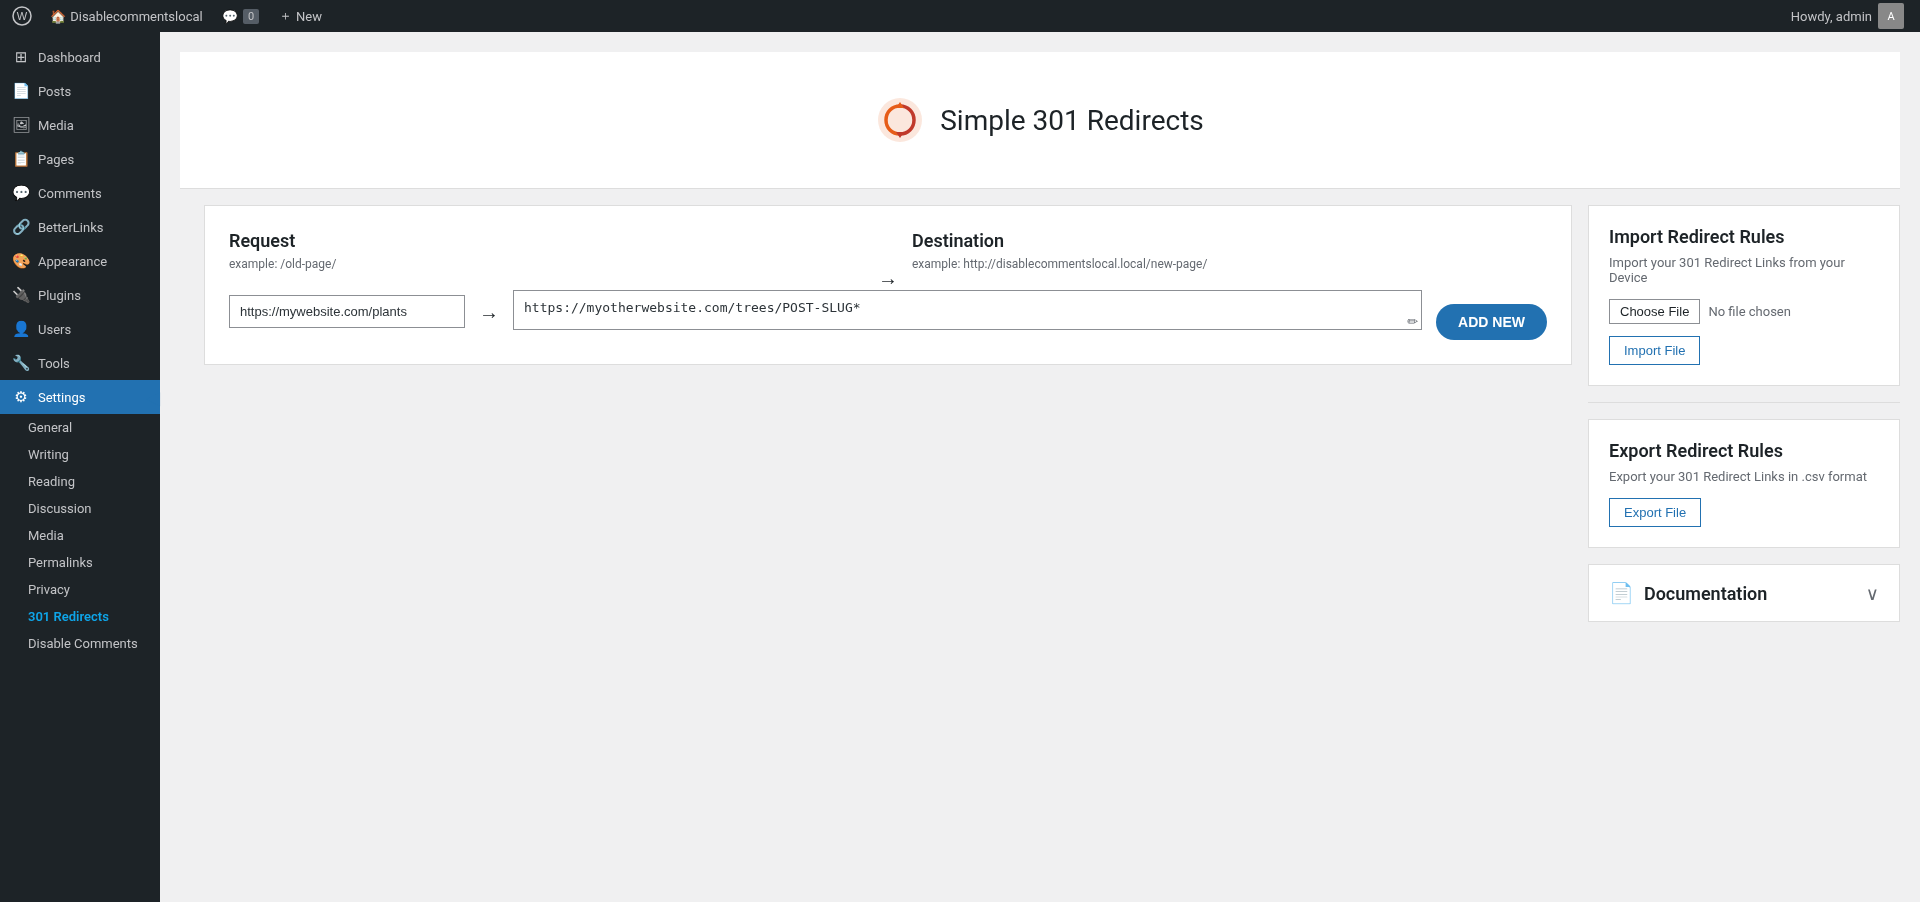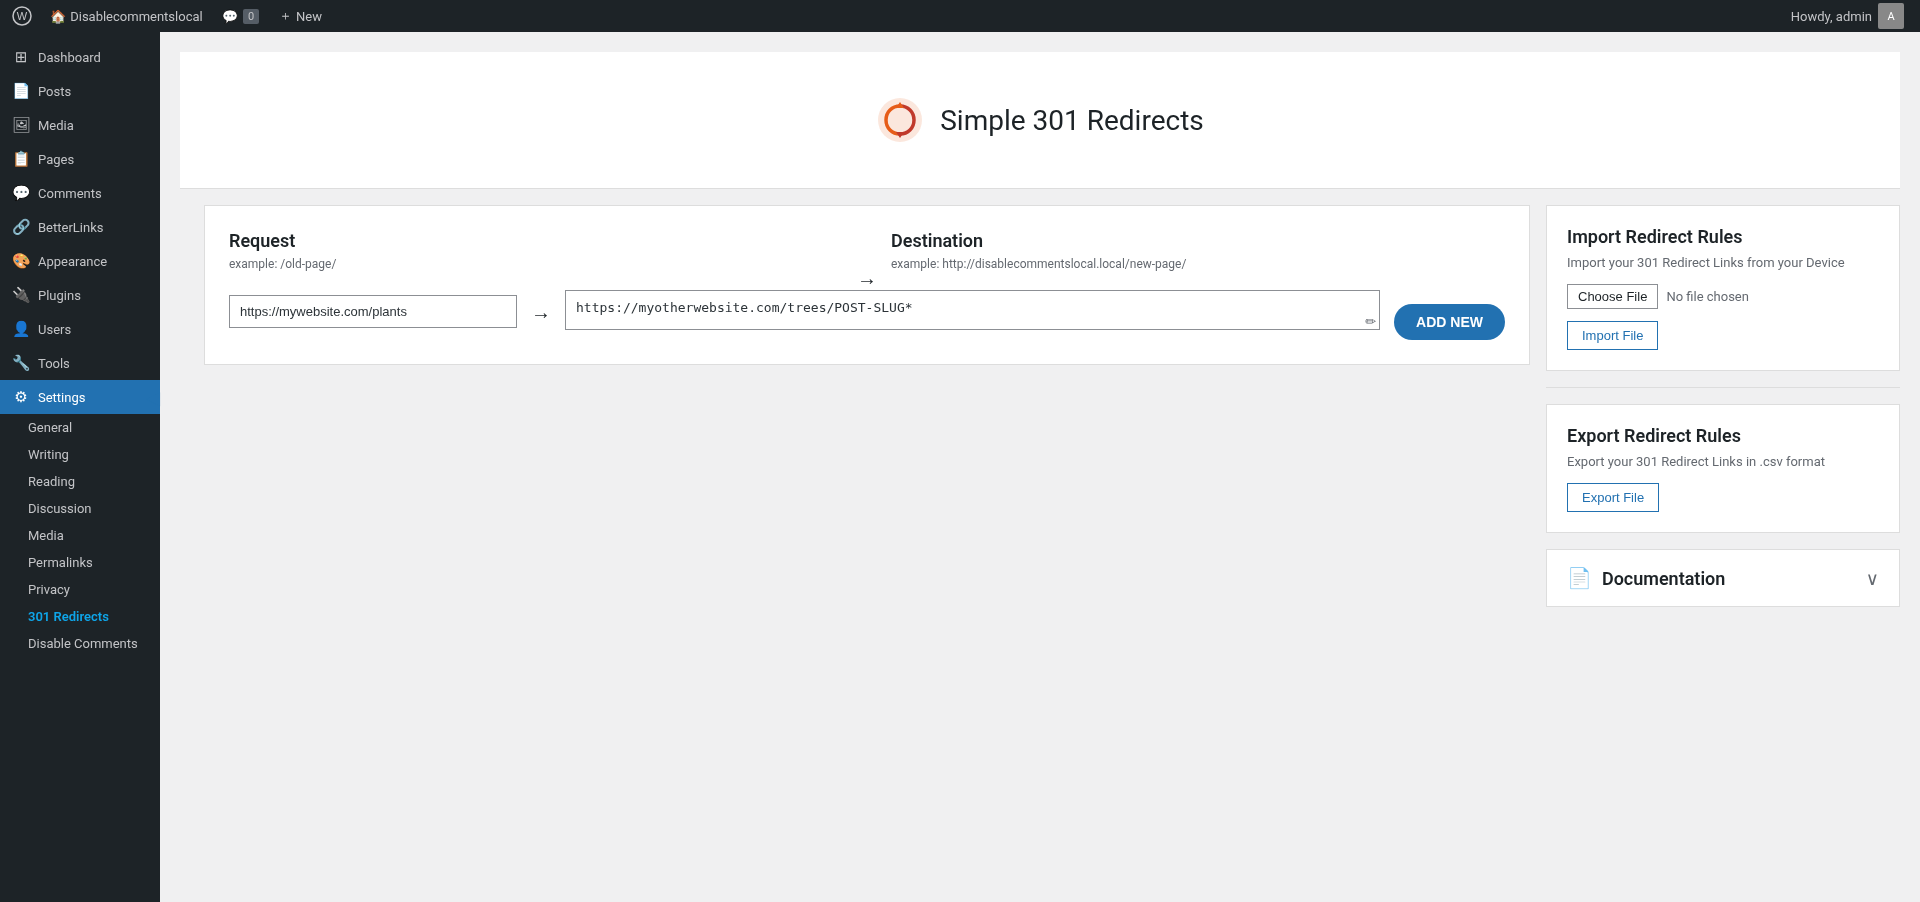--- a/index.html
+++ b/index.html
@@ -187,21 +187,21 @@
       display: flex; align-items: center; flex: 1; gap: 0;
     }
     .wildcards-row {
       margin-top: 12px; display: flex; align-items: center; gap: 6px;
     }
     .wildcards-checkbox { width: 14px; height: 14px; cursor: pointer; }
     .wildcards-label { font-size: 13px; color: #1d2327; }
 
     
     .right-sidebar {
-      width: 354px; flex-shrink: 0;
+      width: 312px; flex-shrink: 0;
       display: flex; flex-direction: column; gap: 0;
     }
     .side-panel {
       background: #fff;
       border: 1px solid #ddd;
       margin-bottom: 16px;
     }
     .side-panel-body { padding: 20px; }
     .side-panel-title {
       font-size: 18px; font-weight: 600; color: #1d2327;
@@ -367,21 +367,21 @@
             <span>→</span>
           </div>
           <div class="redirect-col">
             <div class="redirect-col-label">Destination</div>
             <div class="redirect-col-example">example: http://disablecommentslocal.local/new-page/</div>
           </div>
         </div>
 
         <div class="form-row">
           <div class="form-inputs">
-            <input type="text" class="redirect-input" style="width: 288px;" value="https://mywebsite.com/plants">
+            <input type="text" class="redirect-input" style="width: 236px;" value="https://mywebsite.com/plants">
             <div class="redirect-arrow-col" style="margin-top:0;">
               <span>→</span>
             </div>
             <div class="destination-wrapper" style="flex:1;">
               <textarea class="redirect-input" style="height: 40px; resize: none; width: 100%; padding-right: 22px;">https://myotherwebsite.com/trees/POST-SLUG*</textarea>
               <span class="edit-icon">✏</span>
             </div>
           </div>
           <button class="add-new-btn">ADD NEW</button>
         </div>

